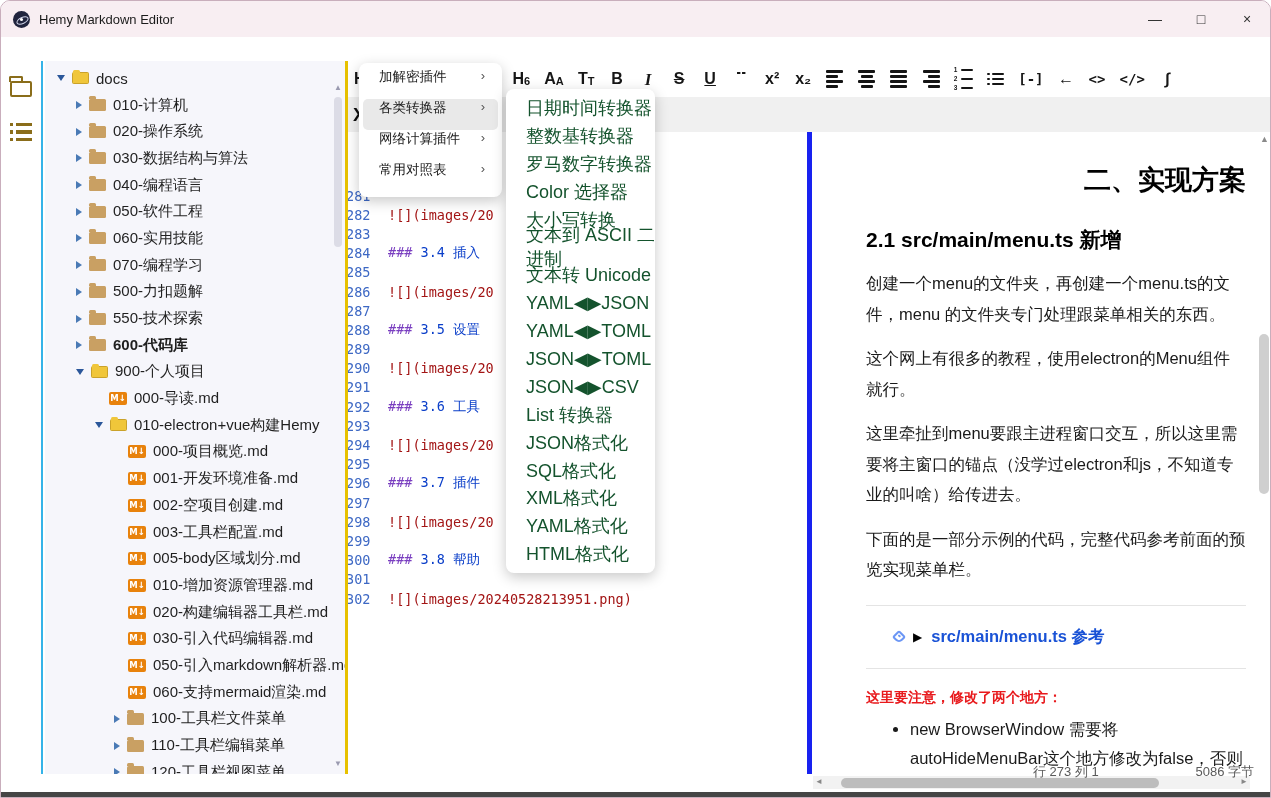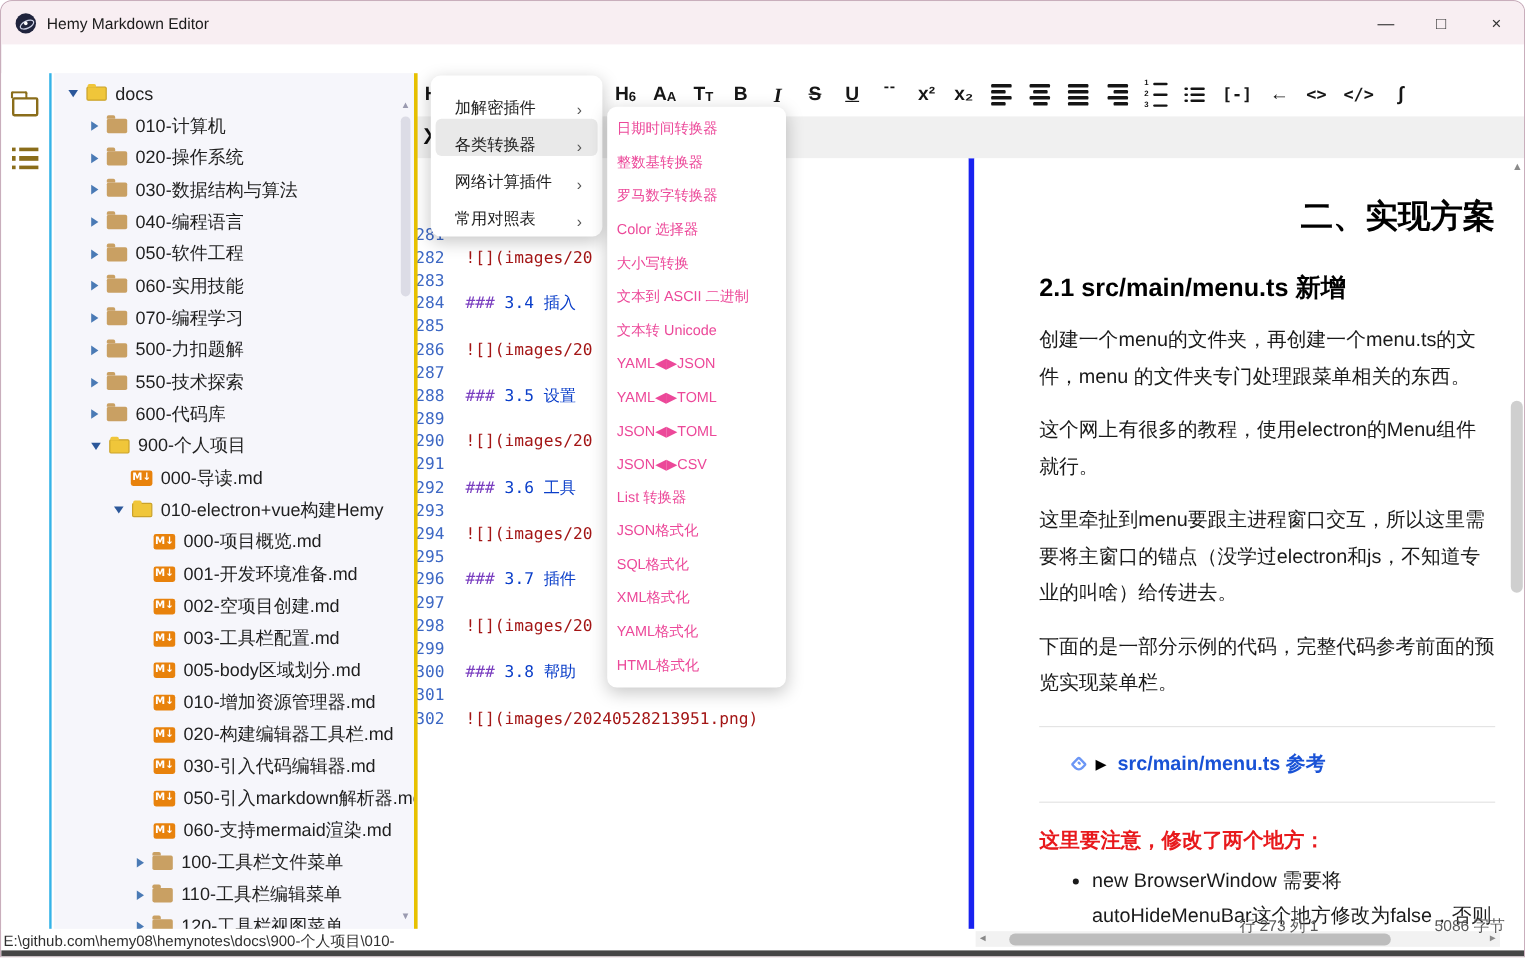--- a/index.html
+++ b/index.html
@@ -70,21 +70,21 @@
   .pv-h3 { font-size:21px; font-weight:bold; margin:28px 0 4px; color:#000; }
   .preview p { font-size:16.5px; line-height:1.85; margin:14px 0; }
   .pv-hr { border:none; border-top:1px solid #e4e4e4; margin:20px 0; }
   .pv-details { display:flex; align-items:center; gap:9px; padding-left:28px; margin:2px 0; }
   .tag-icon { width:10px; height:10px; border:2px solid #6b96f5; border-radius:2px 2px 2px 5px;
               transform:rotate(-45deg); position:relative; flex:none; }
   .tag-icon::after { content:''; position:absolute; right:1px; top:1px; width:2.5px; height:2.5px;
               border-radius:50%; background:#6b96f5; }
   .pv-details .marker { color:#000; font-size:12px; }
   .pv-details .lbl { color:#1952d6; font-weight:bold; font-size:16.5px; }
-  .pv-red { color:#e8191c; font-weight:bold; font-size:17px; margin:20px 0 8px; }
+  .pv-red { color:#e8191c; font-weight:bold; font-size:14px; margin:20px 0 8px; }
   .pv-ul { margin:8px 0 6px; padding-left:44px; }
   .pv-ul li { font-size:16.5px; line-height:1.8; margin:2px 0; }
   .pv-scroll-v { position:absolute; right:0px; top:2px; bottom:0; width:15px; }
   .pv-scroll-v .arr { position:absolute; left:0; width:15px; text-align:center; color:#8a8a8a; font-size:9px; }
   .pv-scroll-v .thumb { position:absolute; left:2px; width:10px; background:#cfcfcf; border-radius:5px; }
 
   
   .div-yellow { position:absolute; left:344px; top:60px; height:715px; width:3px; background:#e7c100; z-index:6; }
 
   
@@ -112,26 +112,26 @@
             font-size:8.5px; font-weight:bold; line-height:13px; text-align:center; margin-right:7px;
             font-family:"DejaVu Sans", sans-serif; }
   .tree-scroll { position:absolute; right:2px; top:22px; bottom:8px; width:12px; }
   .tree-scroll .arr { position:absolute; left:0; width:12px; text-align:center; color:#9a9ab0; font-size:8px; }
   .tree-scroll .thumb { position:absolute; left:2px; top:14px; height:150px; width:8px; background:#dcdce6; border-radius:4px; }
 
   
   .popup { position:absolute; background:#fff; border-radius:8px; z-index:40;
            box-shadow:0 4px 14px rgba(0,0,0,0.22); padding:5px 0; }
   #plugin-menu { left:358px; top:62px; width:143px; }
-  .pm-row { height:31px; display:flex; align-items:flex-end; justify-content:space-between;
+  .pm-row { height:31px; display:flex; align-items:flex-start; justify-content:space-between;
             padding:0 13px 0 16px; font-size:13.5px; color:#1c1c1c; margin:0 4px; border-radius:5px; }
   .pm-row.hl { background:#e9e9e9; }
   .pm-row .arrow { color:#555; font-size:13px; }
   #converter-menu { left:505px; top:88px; width:149px; z-index:41; }
-  .cv-row { height:27.9px; display:flex; align-items:center; padding-left:8px; font-size:12px; color:#ec4899; }
+  .cv-row { height:27.9px; display:flex; align-items:center; padding-left:20px; font-size:18px; color:#14532d; }
 
   
   .statusbar { position:absolute; left:0; bottom:0; right:0; height:23px; background:#fff;
                border-bottom:5px solid #454545; z-index:30; }
   .sb-path { position:absolute; left:2px; top:2px; font-size:12.5px; color:#303030; white-space:nowrap; }
   .hscroll { position:absolute; left:812px; right:20px; top:2px; height:13px; background:#f2f2f2; }
   .hscroll .thumb { position:absolute; left:28px; width:318px; top:1.5px; height:10px; background:#bdbdbd; border-radius:5px; }
   .hscroll .arr { position:absolute; top:1px; font-size:8px; color:#888; }
   .status-float { position:absolute; font-size:13px; color:#5a5a5a; z-index:31; }
 </style>
@@ -214,21 +214,21 @@
         <div class="tree-row" style="padding-left: 31px;">
           <span class="tri right"></span>
           <span class="folder"></span>
           <span>500-力扣题解</span>
         </div>
         <div class="tree-row" style="padding-left: 31px;">
           <span class="tri right"></span>
           <span class="folder"></span>
           <span>550-技术探索</span>
         </div>
-        <div class="tree-row" style="padding-left: 31px;">
+        <div class="tree-row" style="padding-left: 31px; font-weight: bold;">
           <span class="tri right"></span>
           <span class="folder"></span>
           <span>600-代码库</span>
         </div>
         <div class="tree-row" style="padding-left: 31px;">
           <span class="tri down"></span>
           <span class="folder open"></span>
           <span>900-个人项目</span>
         </div>
         <div class="tree-row" style="padding-left: 64px;">
@@ -565,21 +565,20 @@
       <div class="cv-row">SQL格式化</div>
       <div class="cv-row">XML格式化</div>
       <div class="cv-row">YAML格式化</div>
       <div class="cv-row">HTML格式化</div>
     </div>
 
   <span class="status-float" style="top:762px; left:1032px;">行 273 列 1</span>
   <span class="status-float" style="top:762px; right:16px;">5086 字节</span>
 
   <div class="statusbar">
-    <span class="sb-path">E:\github.com\hemy08\hemynotes\docs\900-个人项目\010-</span>
     <div class="hscroll">
       <span class="arr" style="left:2px">◄</span>
       <span class="thumb"></span>
       <span class="arr" style="right:2px">►</span>
     </div>
   </div>
 
 </div>
 
 </body></html>

